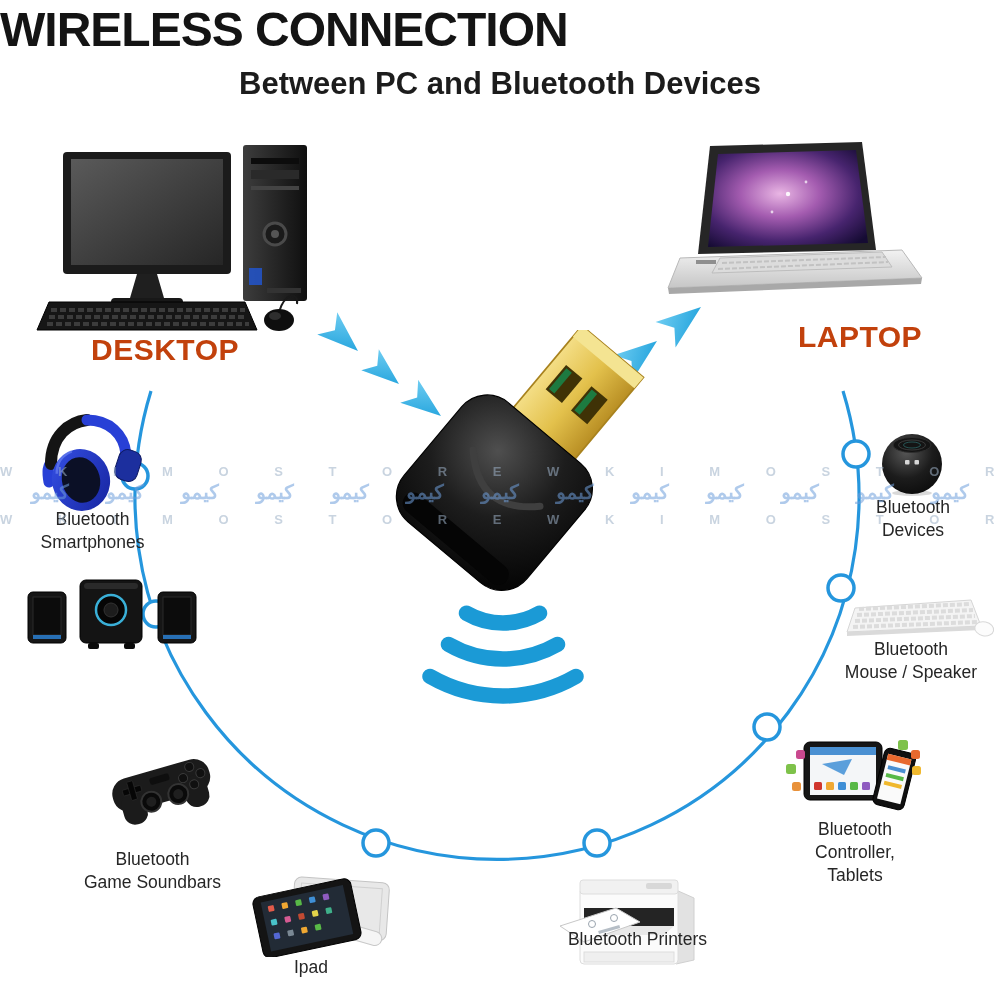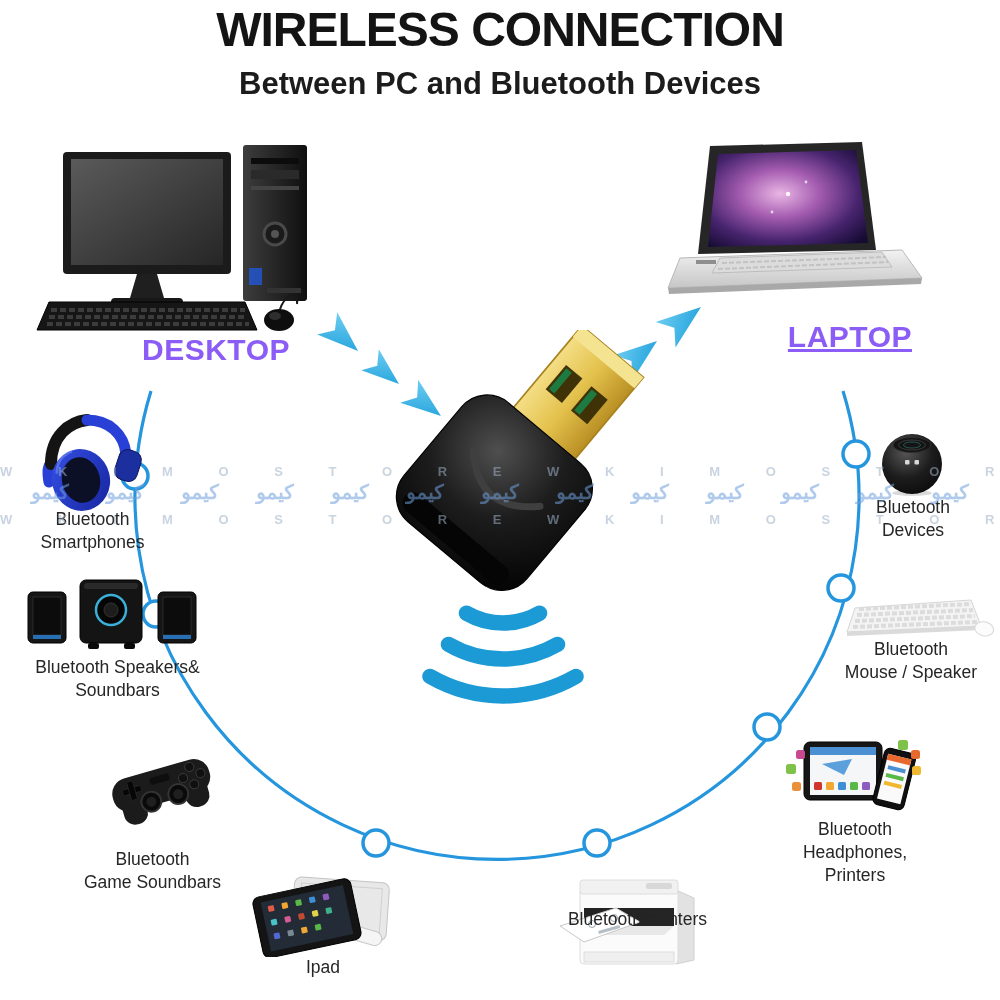--- a/index.html
+++ b/index.html
@@ -1,25 +1,25 @@
 <!DOCTYPE html>
 <html><head>
 <meta charset="utf-8">
 <style>
   html,body{margin:0;padding:0;background:#fff;}
   .canvas{position:relative;width:1000px;height:1000px;background:#ffffff;overflow:hidden;
           font-family:"Liberation Sans", sans-serif;}
   
-  .title{position:absolute;top:2px;left:0;width:100%;text-align:center;
+  .title{position:absolute;top:2px;left:0;width:100%;
          font-size:48px;font-weight:900;letter-spacing:-1px;color:#141414;z-index:5;}
   .subtitle{position:absolute;top:66px;left:0;width:100%;text-align:center;
          font-size:31px;font-weight:700;color:#1c1c1c;z-index:5;}
   
-  .pc-label{position:absolute;text-align:right;font-size:30px;font-weight:900;
-         letter-spacing:.5px;color:#8b5cf6;z-index:5;}
+  .pc-label{position:absolute;text-align:center;font-size:30px;font-weight:900;
+         letter-spacing:.5px;color:#c2410c;z-index:5;}
   
   .dev-label{position:absolute;text-align:center;font-size:17.5px;line-height:23px;
          color:#262626;z-index:5;}
   .abs{position:absolute;}
   svg{display:block;}
   
   .wm{position:absolute;left:0;width:100%;text-align:center;white-space:nowrap;
       pointer-events:none;z-index:6;overflow:hidden;}
   .wm-letters{top:464px;font-size:13px;font-weight:700;color:#9db1c7;opacity:.55;word-spacing:42px;}
   .wm-letters.row2{top:512px;}
@@ -135,21 +135,21 @@
     </g>
     <g>
       <polygon points="20,116 242,108 262,136 8,146" fill="url(#alumG)" stroke="#b8b8b8" stroke-width="1"></polygon>
       <polygon points="60,116 222,110 232,125 52,131" fill="#dcdcdc" stroke="#bdbdbd" stroke-width="1"></polygon>
       <line x1="62" y1="121" x2="226" y2="115" stroke="#c2c2c2" stroke-width="2" stroke-dasharray="5 2"></line>
       <line x1="58" y1="127" x2="228" y2="120" stroke="#c2c2c2" stroke-width="2" stroke-dasharray="5 2"></line>
       <polygon points="8,146 262,136 261,142 9,152" fill="#a8a8a8"></polygon>
       <rect x="36" y="118" width="20" height="4" fill="#8f8f8f"></rect>
     </g>
   </svg>
-  <div class="pc-label" style="left:662px;top:320px;width:250px;text-decoration:underline;">LAPTOP</div>
+  <div class="pc-label" style="left:735px;top:320px;width:250px;">LAPTOP</div>
 
   <svg class="abs layer4" style="left:355px;top:330px;" width="310" height="300" viewBox="0 0 310 300">
     <defs>
       <linearGradient id="goldG" x1="0" y1="0" x2="1" y2="0">
         <stop offset="0" stop-color="#f4de86"></stop>
           <stop offset=".5" stop-color="#e3c14c"></stop>
         <stop offset="1" stop-color="#b98f24"></stop>
       </linearGradient>
       <radialGradient id="bodyG" cx="35%" cy="28%" r="85%">
         <stop offset="0" stop-color="#4f4f4f"></stop>
@@ -213,24 +213,20 @@
       <rect x="10" y="14" width="38" height="51" rx="5" fill="#161616" stroke="#000"></rect>
       <rect x="15" y="19" width="28" height="38" fill="#0c0c0c" stroke="#2a2a2a"></rect>
       <rect x="15" y="57" width="28" height="4" fill="#2a7fd0" opacity=".85"></rect>
     </g>
     <g>
       <rect x="140" y="14" width="38" height="51" rx="5" fill="#161616" stroke="#000"></rect>
       <rect x="145" y="19" width="28" height="38" fill="#0c0c0c" stroke="#2a2a2a"></rect>
       <rect x="145" y="57" width="28" height="4" fill="#2a7fd0" opacity=".85"></rect>
     </g>
   </svg>
-  <div class="dev-label" style="left:0px;top:656px;width:235px;">
-    <div>Bluetooth Speakers&amp;</div>
-      <div>Soundbars</div>
-  </div>
 
   <svg class="abs layer3" style="left:92px;top:738px;" width="145" height="115" viewBox="0 0 145 115">
     <g transform="rotate(-16 72 57)">
       <rect x="22" y="30" width="100" height="34" rx="16" fill="#1b1b1b"></rect>
       <rect x="28" y="46" width="24" height="32" rx="11" fill="#1b1b1b"></rect>
       <rect x="92" y="46" width="24" height="32" rx="11" fill="#1b1b1b"></rect>
       <rect x="33" y="41" width="19" height="6" rx="1" fill="#060606" stroke="#2e2e2e" stroke-width=".6"></rect>
       <rect x="39.5" y="34.5" width="6" height="19" rx="1" fill="#060606" stroke="#2e2e2e" stroke-width=".6"></rect>
       <circle cx="104" cy="37" r="4.5" fill="#101010" stroke="#3a3a3a"></circle>
       <circle cx="95" cy="46" r="4.5" fill="#101010" stroke="#3a3a3a"></circle>
@@ -271,40 +267,40 @@
         <rect x="50" y="41" width="6" height="6" rx="1" fill="#c24a32"></rect>
           <rect x="64" y="41" width="6" height="6" rx="1" fill="#e2d24a"></rect>
         <rect x="78" y="41" width="6" height="6" rx="1" fill="#3fb08a"></rect>
         <rect x="22" y="55" width="6" height="6" rx="1" fill="#5468d4"></rect>
           <rect x="36" y="55" width="6" height="6" rx="1" fill="#7a8894"></rect>
         <rect x="50" y="55" width="6" height="6" rx="1" fill="#f0a832"></rect>
           <rect x="64" y="55" width="6" height="6" rx="1" fill="#58b947"></rect>
       </g>
     </g>
   </svg>
-  <div class="dev-label" style="left:248px;top:956px;width:150px;">
+  <div class="dev-label" style="left:236px;top:956px;width:150px;">
     <div>Ipad</div>
   </div>
 
   <svg class="abs layer3" style="left:558px;top:868px;" width="150" height="105" viewBox="0 0 150 105">
     <g>
       <polygon points="118,22 136,30 136,92 118,96" fill="#e2e2e2" stroke="#d0d0d0"></polygon>
       <rect x="22" y="20" width="98" height="76" rx="4" fill="#fbfbfb" stroke="#dcdcdc"></rect>
       <rect x="22" y="12" width="98" height="14" rx="3" fill="#f1f1f1" stroke="#ddd"></rect>
       <rect x="88" y="15" width="26" height="6" rx="2" fill="#d8d8d8"></rect>
       <rect x="26" y="40" width="90" height="18" fill="#242424"></rect>
       <polygon points="26,58 116,58 106,67 36,67" fill="#e8e8e8"></polygon>
       <polygon points="2,58 58,40 82,54 26,74" fill="#ffffff" stroke="#c8c8c8"></polygon>
       <circle cx="34" cy="56" r="3.5" fill="none" stroke="#9aa4ae"></circle>
       <circle cx="56" cy="50" r="3.5" fill="none" stroke="#9aa4ae"></circle>
       <rect x="40" y="60" width="22" height="3" fill="#b6bec6" transform="rotate(-16 51 61)"></rect>
       <rect x="26" y="84" width="90" height="10" fill="#efefef" stroke="#ddd"></rect>
     </g>
   </svg>
-  <div class="dev-label" style="left:540px;top:908px;width:195px;">
+  <div class="dev-label" style="left:540px;top:928px;width:195px;">
     <div>Bluetooth Printers</div>
   </div>
 
   <svg class="abs layer3" style="left:782px;top:738px;" width="140" height="85" viewBox="0 0 140 85">
     <g>
       <rect x="22" y="4" width="78" height="58" rx="6" fill="#161616" stroke="#000"></rect>
       <rect x="28" y="9" width="66" height="48" fill="#f4f6f8"></rect>
       <rect x="28" y="9" width="66" height="8" fill="#4a90d2"></rect>
       <polygon points="40,26 70,21 62,37" fill="#3f8fd6" opacity=".85"></polygon>
       <rect x="32" y="44" width="8" height="8" rx="1.5" fill="#d0362e"></rect>
@@ -325,22 +321,22 @@
       <rect x="4" y="26" width="10" height="10" rx="2.5" fill="#7ec24a"></rect>
       <rect x="10" y="44" width="9" height="9" rx="2.5" fill="#e8913a"></rect>
       <rect x="14" y="12" width="9" height="9" rx="2.5" fill="#c9488e"></rect>
       <rect x="116" y="2" width="10" height="10" rx="2.5" fill="#7ec24a"></rect>
       <rect x="129" y="12" width="9" height="9" rx="2.5" fill="#e8692e"></rect>
       <rect x="130" y="28" width="9" height="9" rx="2.5" fill="#f0b82e"></rect>
     </g>
   </svg>
   <div class="dev-label" style="left:780px;top:818px;width:150px;">
     <div>Bluetooth</div>
-      <div>Headphones,</div>
-      <div>Printers</div>
+      <div>Controller,</div>
+      <div>Tablets</div>
   </div>
 
   <svg class="abs layer3" style="left:845px;top:596px;" width="150" height="48" viewBox="0 0 150 48">
     <g>
       <polygon points="10,12 126,4 136,30 2,36" fill="#f4f4f4" stroke="#d6d6d6"></polygon>
       <polygon points="2,36 136,30 136,34 2,40" fill="#dadada"></polygon>
       <line x1="14" y1="13" x2="126" y2="8" stroke="#dcdcdc" stroke-width="4" stroke-dasharray="5 2"></line>
       <line x1="12" y1="19" x2="128" y2="14" stroke="#dcdcdc" stroke-width="4" stroke-dasharray="5 2"></line>
       <line x1="10" y1="25" x2="130" y2="20" stroke="#dcdcdc" stroke-width="4" stroke-dasharray="5 2"></line>
       <line x1="8" y1="31" x2="132" y2="26" stroke="#dcdcdc" stroke-width="4" stroke-dasharray="5 2"></line>

